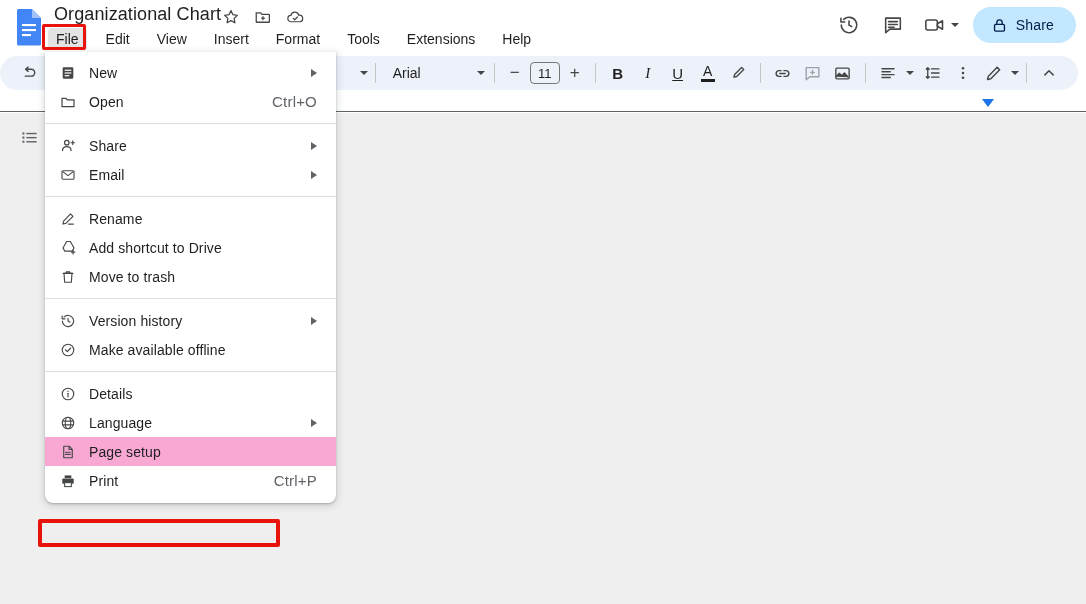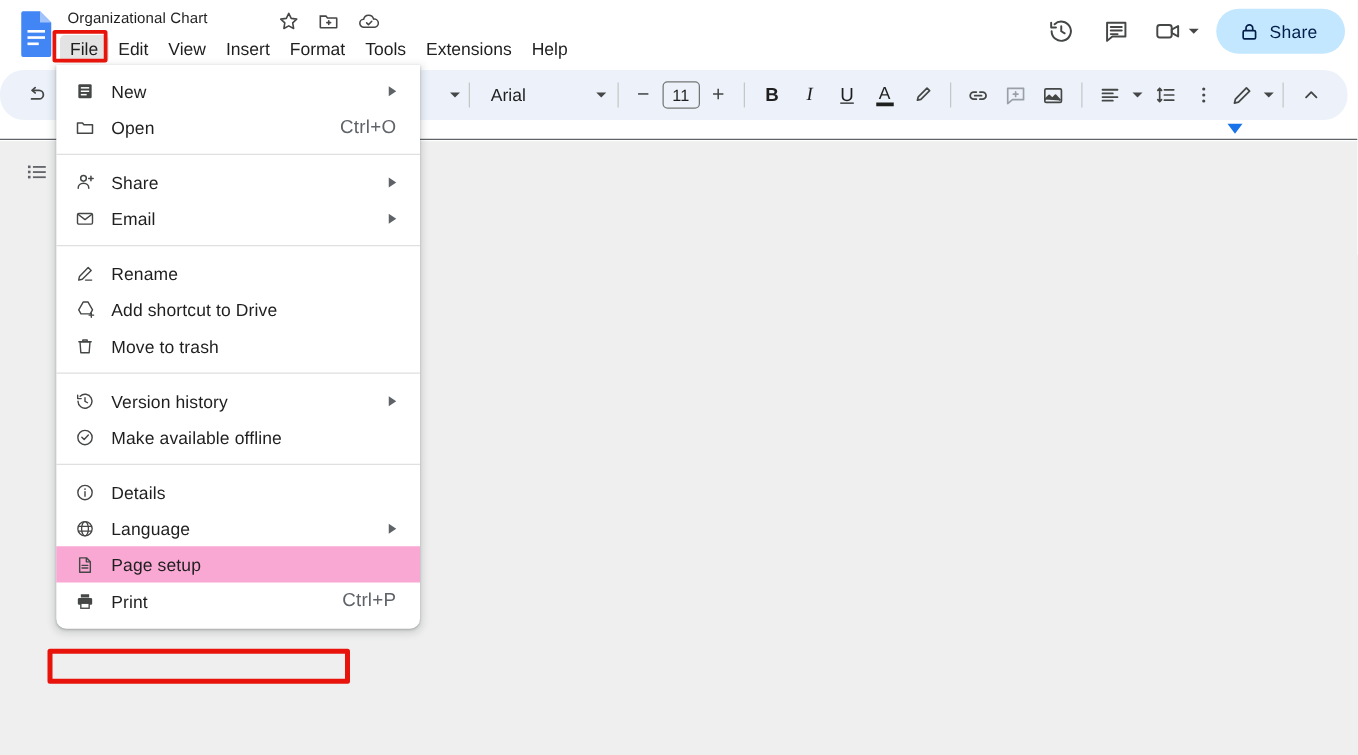--- a/index.html
+++ b/index.html
@@ -23,36 +23,36 @@
     background: #ffffff;
   }
   #docs-logo {
     position: absolute; left: 14px; top: 8px;
     width: 30px; height: 38px;
   }
   #title-block {
     position: absolute; left: 52px; top: 2px;
   }
   #doc-title {
-    font-size: 12px;
+    font-size: 18px;
     color: #1f1f1f;
     letter-spacing: .1px;
     line-height: 24px;
     padding: 0 2px;
     white-space: nowrap;
   }
   #title-icons {
     position: absolute; left: 222px; top: 8px;
     display: flex; gap: 14px; align-items: center;
   }
   .t-icon { width: 18px; height: 18px; cursor: pointer; }
   
   #menubar {
     position: absolute; left: 48px; top: 28px;
-    display: flex; align-items: center; gap: 0px;
+    display: flex; align-items: center; gap: 11px;
     height: 22px;
   }
   .menu-btn {
     font-size: 14px;
     color: #1f1f1f;
     padding: 2px 8px;
     border-radius: 4px;
     cursor: pointer;
     line-height: 18px;
     white-space: nowrap;
@@ -94,21 +94,21 @@
     cursor: pointer;
   }
   #share-label {
     font-size: 14px; color: #041e49; font-weight: 500;
     letter-spacing: .2px;
   }
 
   
   #toolbar {
     position: absolute; left: 0px; top: 56px;
-    width: 1078px; height: 40px;
+    width: 1078px; height: 34px;
     background: #edf2fa;
     border-radius: 19px;
     display: flex; align-items: center;
     padding-left: 14px;
   }
   .tb-btn {
     width: 30px; height: 30px;
     display: flex; align-items: center; justify-content: center;
     border-radius: 4px; cursor: pointer; flex: none;
   }

